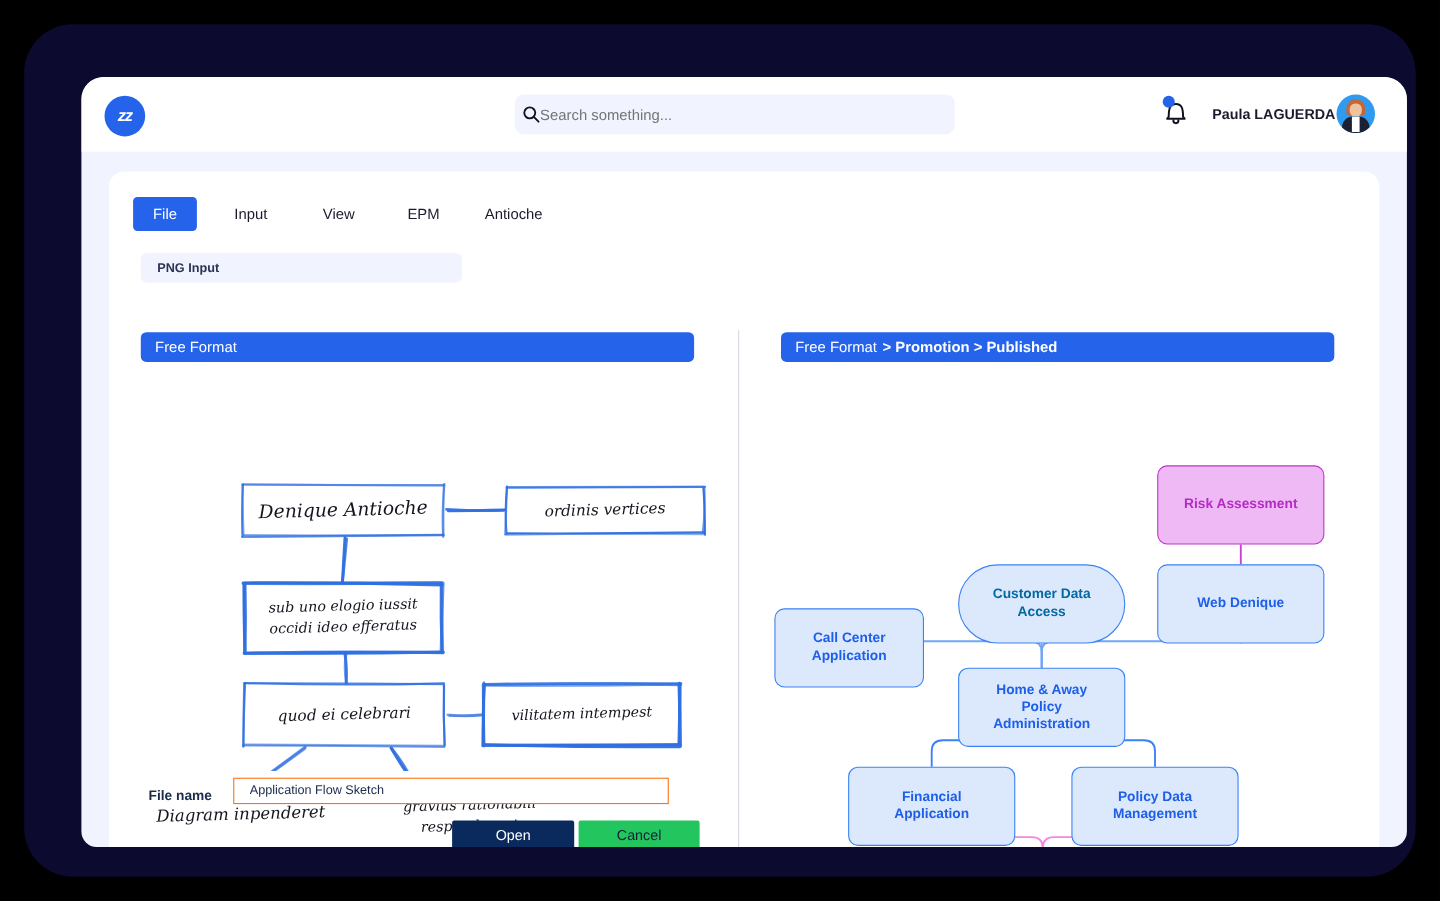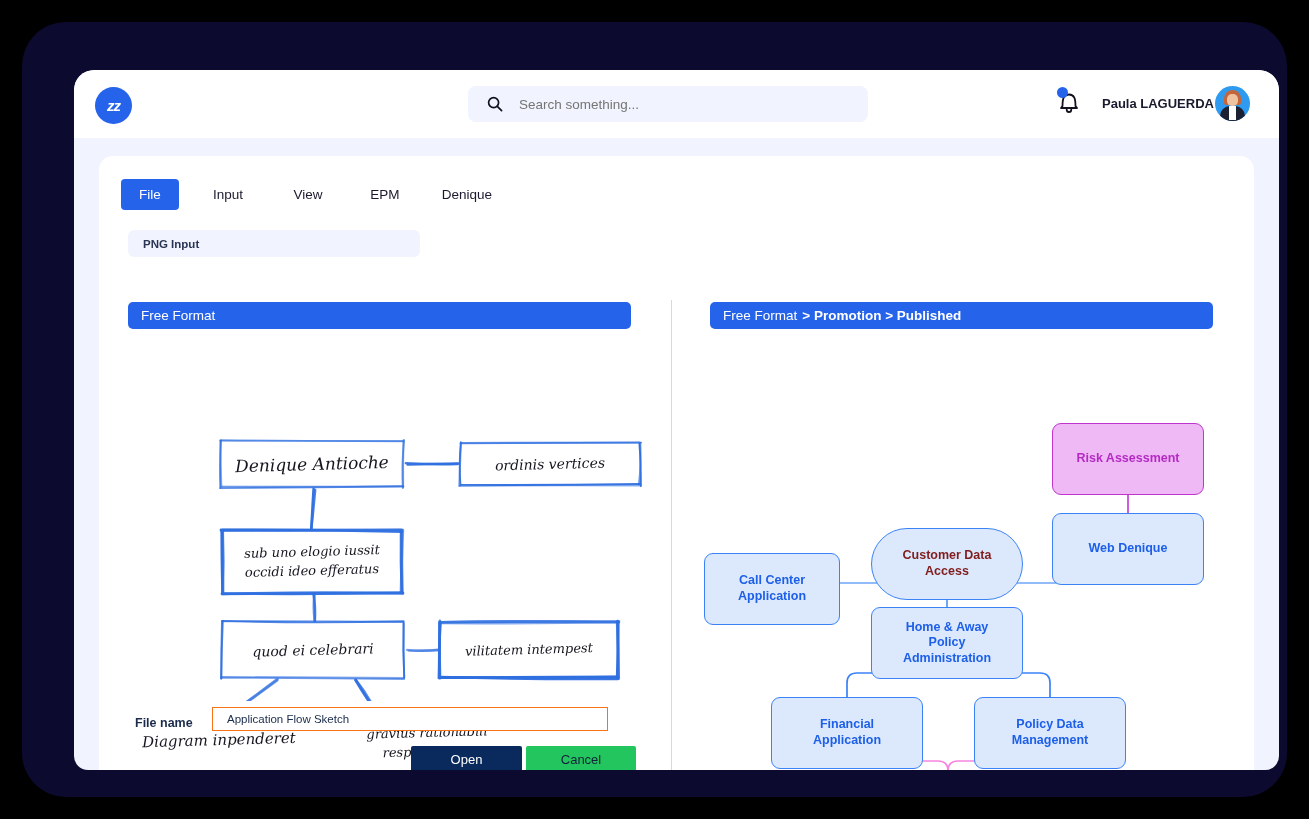--- a/index.html
+++ b/index.html
@@ -39,21 +39,21 @@
     width: 37px; height: 37px; border-radius: 50%;
     background: #2563EB;
     display: flex; align-items: center; justify-content: center;
     color: #FFFFFF; font-size: 15px; font-weight: bold;
     font-style: italic; letter-spacing: -1px;
   }
   #search-box {
     position: absolute; left: 394px; top: 16px;
     width: 400px; height: 36px;
     background: #F1F3FE; border-radius: 8px;
-    display: flex; align-items: center; padding-left: 19px; gap: 16px;
+    display: flex; align-items: center; padding-left: 7px; gap: 0;
   }
   #search-input-text {
     font-size: 13.5px; color: #1A1A2E; background: transparent;
     border: none; outline: none; width: 330px;
     font-family: "Liberation Sans", sans-serif;
   }
   #bell-wrap { position: absolute; left: 982px; top: 16px; width: 30px; height: 34px; }
   #bell-dot {
     position: absolute; left: 1px; top: 1px;
     width: 11px; height: 11px; border-radius: 50%; background: #2563EB;
@@ -180,23 +180,22 @@
     position: absolute;
     display: flex; align-items: center; justify-content: center;
     text-align: center; font-size: 12.5px; font-weight: bold;
     line-height: 1.25; cursor: pointer; z-index: 2;
   }
   .node.blue {
     background: #DCE9FD; border: 1.6px solid #3B82F6; color: #1D5FE8;
     border-radius: 9px;
   }
   .node.stadium {
-    background: #DCE9FD; border: 1.6px solid #3B82F6; color: #7f1d1d;
+    background: #DCE9FD; border: 1.6px solid #3B82F6; color: #0369a1;
     border-radius: 999px;
-    margin-top: 15px;
   }
   .node.purple {
     background: #EFB9F5; border: 1.6px solid #BE34CC; color: #B42BC4;
     border-radius: 9px;
   }
   #edges { position: absolute; left: 0; top: 0; width: 540px; height: 450px; z-index: 1; }
 </style>
 </head>
 <body>
 
@@ -235,21 +234,21 @@
       </div>
     </div>
 
     <div id="app-card">
 
       <div id="tabs">
           <div class="tab active" style="width: 58px; margin-right: 14px;"><span>File</span></div>
           <div class="tab" style="width: 70px; margin-right: 14px;"><span>Input</span></div>
           <div class="tab" style="width: 62px; margin-right: 14px;"><span>View</span></div>
           <div class="tab" style="width: 64px; margin-right: 14px;"><span>EPM</span></div>
-          <div class="tab" style="width: 72px; margin-right: 14px;"><span>Denique</span></div>
+          <div class="tab" style="width: 72px; margin-right: 14px;"><span>Antioche</span></div>
         </div>
 
       <div id="png-input-chip">
         <span>PNG Input</span>
       </div>
 
       <div id="free-format-bar">
         <span>Free Format</span>
       </div>
 

